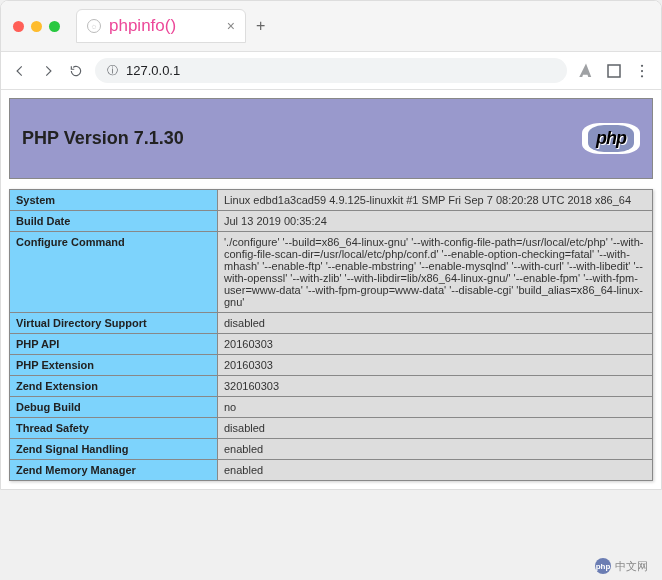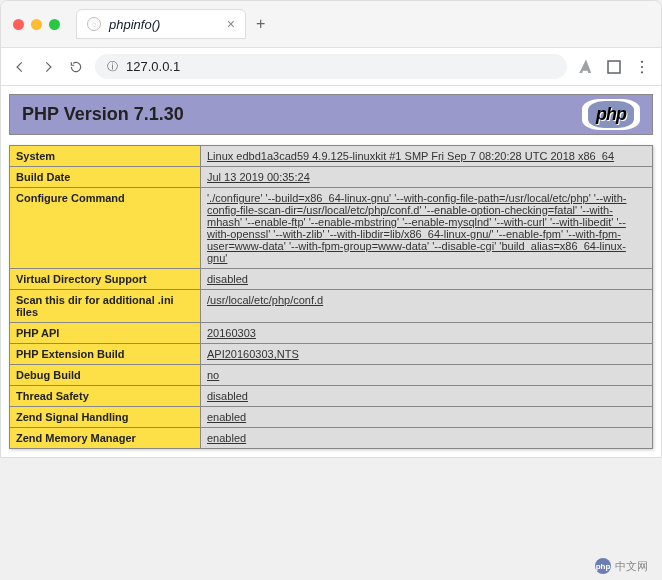--- a/index.html
+++ b/index.html
@@ -9,43 +9,43 @@
     
     .titlebar { display: flex; align-items: center; padding: 8px 12px; background: #f5f5f5; border-bottom: 1px solid #e0e0e0; }
     .traffic-lights { display: flex; gap: 7px; margin-right: 16px; }
     .tl { width: 11px; height: 11px; border-radius: 50%; }
     .tl-red { background: #ff5f57; }
     .tl-yellow { background: #febc2e; }
     .tl-green { background: #28c840; }
     
     .tab { display: flex; align-items: center; background: #fff; border: 1px solid #ddd; border-radius: 6px 6px 0 0; padding: 6px 10px; gap: 8px; flex: 0 0 auto; width: 170px; }
     .tab-favicon { width: 14px; height: 14px; border: 1px solid #bbb; border-radius: 50%; display: flex; align-items: center; justify-content: center; font-size: 8px; color: #999; }
-    .tab-title { flex: 1; font-size: 13px; color: #0f172a; font-style: italic; }
+    .tab-title { flex: 1; font-size: 17px; color: #ec4899; }
     .tab-close { font-size: 14px; color: #888; cursor: pointer; }
     .new-tab { font-size: 16px; color: #666; margin-left: 10px; cursor: pointer; }
     
     .toolbar { display: flex; align-items: center; padding: 6px 10px; gap: 10px; border-bottom: 1px solid #e0e0e0; }
     .nav-btn { width: 18px; height: 18px; display: flex; align-items: center; justify-content: center; color: #5f6368; cursor: pointer; }
     .nav-btn svg { width: 14px; height: 14px; }
     .urlbar { flex: 1; display: flex; align-items: center; background: #f1f3f4; border-radius: 14px; padding: 5px 12px; gap: 8px; }
     .urlbar-icon { font-size: 11px; color: #5f6368; }
     .url { font-size: 13px; color: #202124; }
     .ext-icon { width: 18px; height: 18px; display: flex; align-items: center; justify-content: center; color: #5f6368; }
     
     .content { padding: 8px; background: #fff; }
     
-    .php-header { background: #99c; border: 1px solid #888; padding: 4px 12px; display: flex; align-items: center; justify-content: space-between; margin-bottom: 10px; }
+    .php-header { background: #99c; border: 1px solid #888; padding: 24px 12px; display: flex; align-items: center; justify-content: space-between; margin-bottom: 10px; }
     .php-header h1 { font-size: 18px; font-weight: bold; color: #222; }
     .php-logo { background: #fff; border-radius: 18px / 10px; padding: 2px 6px; }
     .php-logo-inner { background: #8892bf; border-radius: 16px / 9px; padding: 3px 8px; font-weight: bold; font-style: italic; font-size: 18px; color: #000; letter-spacing: -1px; text-shadow: 1px 1px 0 #fff; }
     
     .info-table { width: 100%; border-collapse: collapse; box-shadow: 1px 1px 3px rgba(0,0,0,0.2); }
     .info-table td { border: 1px solid #888; padding: 4px 6px; vertical-align: top; font-size: 11px; }
-    .info-table .e { background: #fde047; font-weight: bold; width: 191px; color: #222; }
-    .info-table .v { background: #ddd; color: #333; word-break: break-word; text-decoration: underline; }
+    .info-table .e { background: #7dd3fc; font-weight: bold; width: 208px; color: #222; }
+    .info-table .v { background: #ddd; color: #333; word-break: break-word; }
     
     .watermark { position: absolute; bottom: 6px; right: 14px; display: flex; align-items: center; gap: 4px; font-size: 11px; color: #888; }
     .watermark .wlogo { background: #6b7db3; color: #fff; border-radius: 50%; width: 16px; height: 16px; display: flex; align-items: center; justify-content: center; font-size: 8px; font-weight: bold; }
     
     .container { position: relative; width: 662px; height: 580px; overflow: hidden; }
   </style>
 </head>
 <body>
 
 <div class="container">
@@ -124,30 +124,30 @@
             </tr>
             <tr>
               <td class="e">Configure Command</td>
               <td class="v">'./configure' '--build=x86_64-linux-gnu' '--with-config-file-path=/usr/local/etc/php' '--with-config-file-scan-dir=/usr/local/etc/php/conf.d' '--enable-option-checking=fatal' '--with-mhash' '--enable-ftp' '--enable-mbstring' '--enable-mysqlnd' '--with-curl' '--with-libedit' '--with-openssl' '--with-zlib' '--with-libdir=lib/x86_64-linux-gnu/' '--enable-fpm' '--with-fpm-user=www-data' '--with-fpm-group=www-data' '--disable-cgi' 'build_alias=x86_64-linux-gnu'</td>
             </tr>
             <tr>
               <td class="e">Virtual Directory Support</td>
               <td class="v">disabled</td>
             </tr>
             <tr>
-              <td class="e">Scan this dir for additional .ini files</td>
-              <td class="v">/usr/local/etc/php/conf.d</td>
-            </tr>
-            <tr>
               <td class="e">PHP API</td>
               <td class="v">20160303</td>
             </tr>
             <tr>
-              <td class="e">PHP Extension Build</td>
-              <td class="v">API20160303,NTS</td>
+              <td class="e">PHP Extension</td>
+              <td class="v">20160303</td>
+            </tr>
+            <tr>
+              <td class="e">Zend Extension</td>
+              <td class="v">320160303</td>
             </tr>
             <tr>
               <td class="e">Debug Build</td>
               <td class="v">no</td>
             </tr>
             <tr>
               <td class="e">Thread Safety</td>
               <td class="v">disabled</td>
             </tr>
             <tr>

